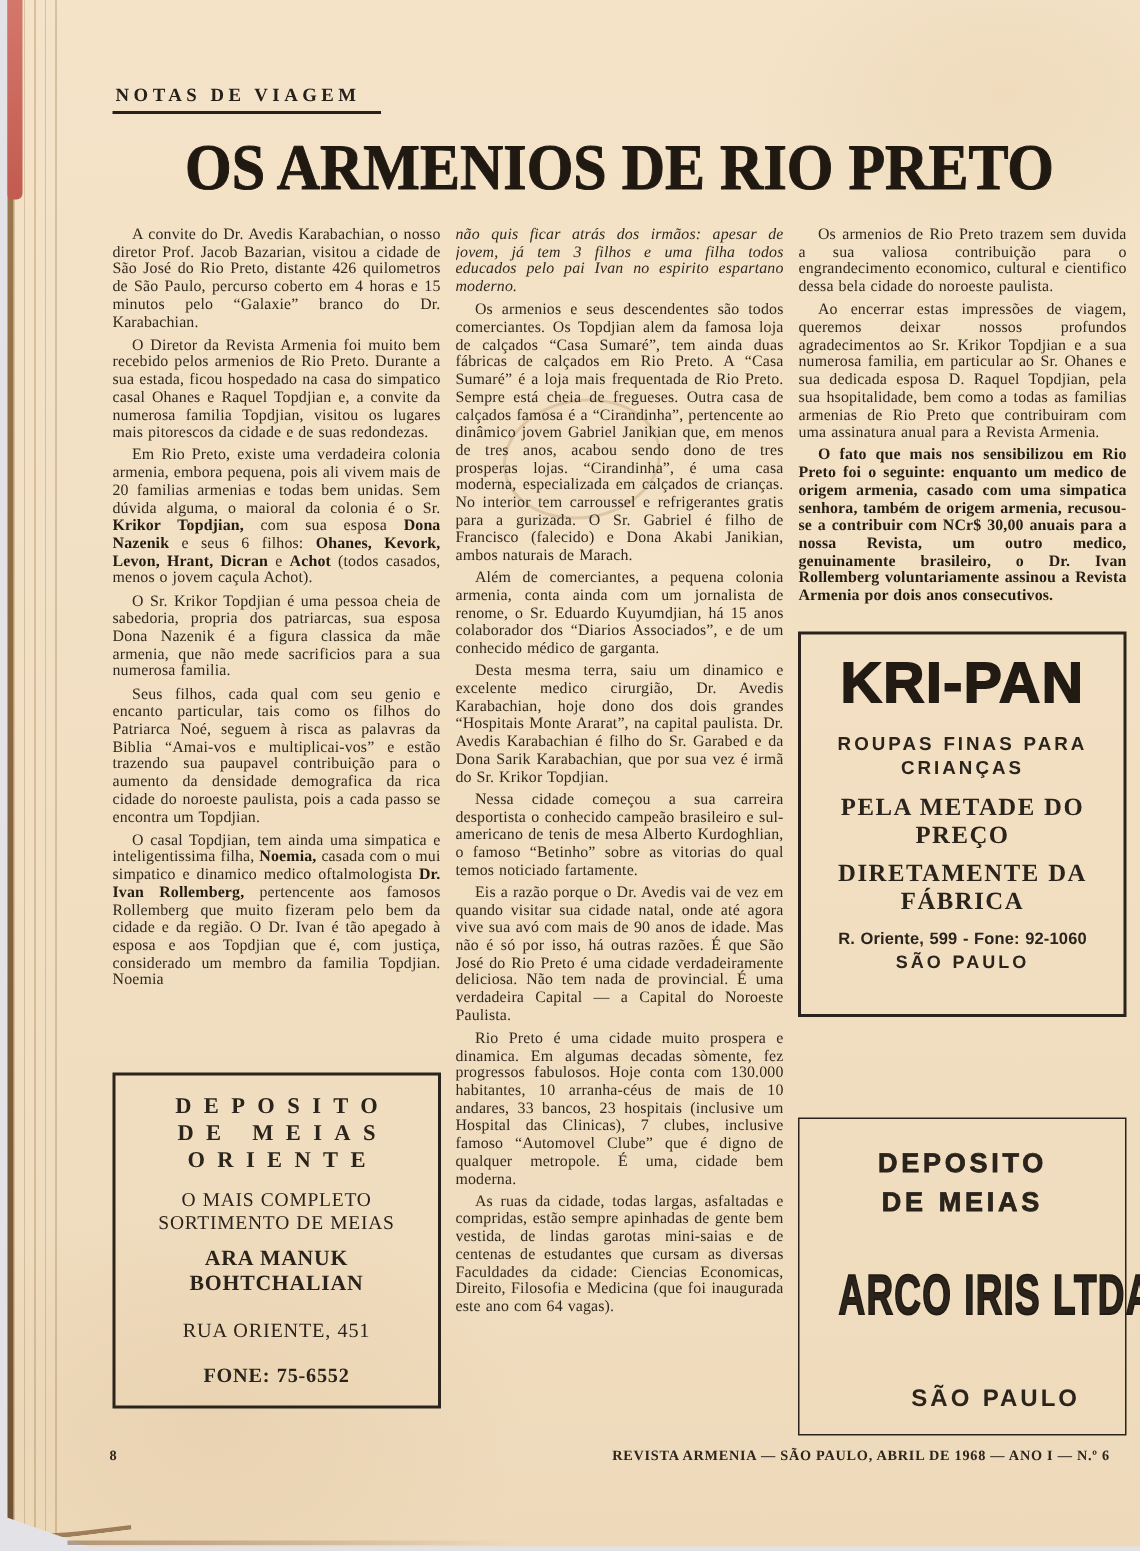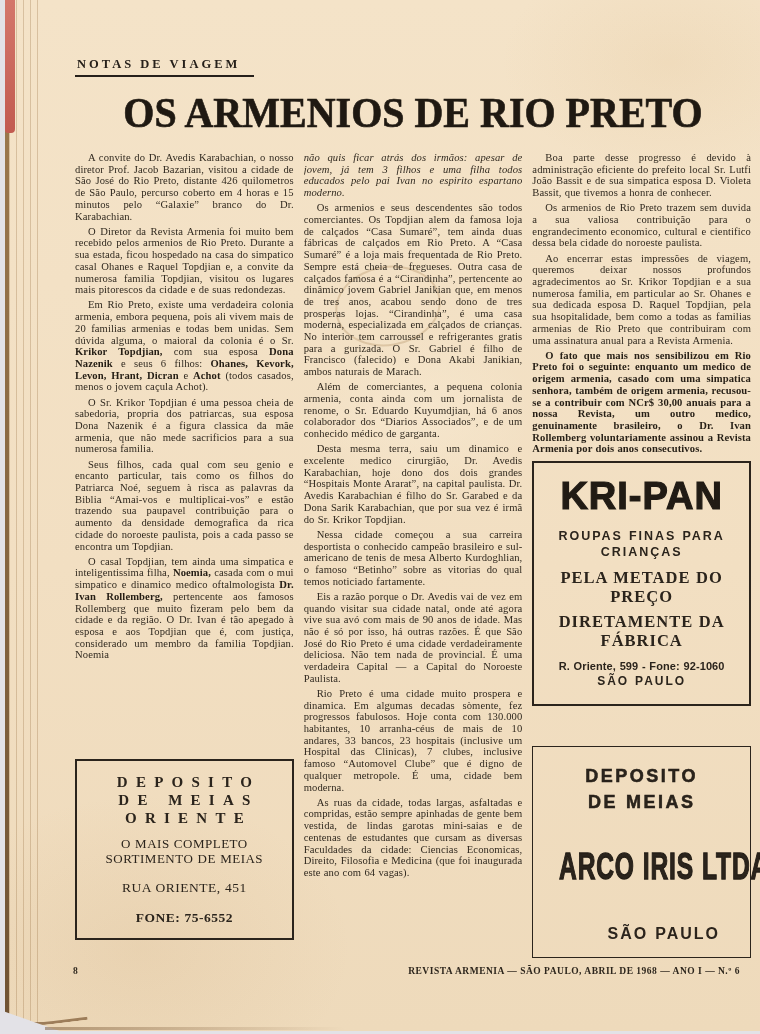--- a/index.html
+++ b/index.html
@@ -54,21 +54,21 @@
 
   
   .ad{flex-shrink:0;border:2px solid #2b241c;box-sizing:border-box;text-align:center;color:#2b241c;}
   .ad-oriente{margin-top:auto;margin-bottom:18px;padding:12px 6px 12px;}
   .ado-l1{font:700 15px "Liberation Serif",serif;letter-spacing:.55em;padding-left:.55em;margin:1px 0;}
   .ado-sub{font:400 13px "Liberation Serif",serif;margin-top:9px;line-height:15px;letter-spacing:.5px;}
   .ado-name{font:700 14.5px "Liberation Serif",serif;margin-top:9px;line-height:17px;letter-spacing:.5px;}
   .ado-addr{font:400 13.5px "Liberation Serif",serif;margin-top:14px;line-height:16px;letter-spacing:.5px;}
   .ado-addr:last-child{font-weight:600;}
 
-  .ad-kripan{margin-top:2px;padding:12px 8px 16px;border-width:2.5px;}
+  .ad-kripan{margin-top:14px;padding:12px 8px 28px;border-width:2.5px;}
   .adk-brand{font:700 38px "Liberation Sans",sans-serif;letter-spacing:1px;
     -webkit-text-stroke:1.2px #211b14;color:#211b14;}
   .adk-l1{font:700 12.5px "Liberation Sans",sans-serif;letter-spacing:2px;margin-top:10px;line-height:16px;}
   .adk-l2{font:700 16.5px "Liberation Serif",serif;letter-spacing:1px;margin-top:8px;line-height:19px;}
   .adk-l3{font:700 16.5px "Liberation Serif",serif;letter-spacing:1px;margin-top:6px;line-height:19px;}
   .adk-addr{font:700 11px "Liberation Sans",sans-serif;margin-top:10px;white-space:nowrap;}
   .adk-city{font:700 12px "Liberation Sans",sans-serif;letter-spacing:2px;margin-top:2px;}
 
   .ad-arco{margin-top:auto;height:212px;border-width:1.5px;padding:16px 8px 14px;
     display:flex;flex-direction:column;}
@@ -108,41 +108,41 @@
             <p><span>Em Rio Preto, existe uma verdadeira colonia armenia, embora pequena, pois ali vivem mais de 20 familias armenias e todas bem unidas. Sem dúvida alguma, o maioral da colonia é o Sr. </span><b>Krikor Topdjian,</b><span> com sua esposa </span><b>Dona Nazenik</b><span> e seus 6 filhos: </span><b>Ohanes, Kevork, Levon, Hrant, Dicran</b><span> e </span><b>Achot</b><span> (todos casados, menos o jovem caçula Achot).</span></p>
             <p><span>O Sr. Krikor Topdjian é uma pessoa cheia de sabedoria, propria dos patriarcas, sua esposa Dona Nazenik é a figura classica da mãe armenia, que não mede sacrificios para a sua numerosa familia.</span></p>
             <p><span>Seus filhos, cada qual com seu genio e encanto particular, tais como os filhos do Patriarca Noé, seguem à risca as palavras da Biblia “Amai-vos e multiplicai-vos” e estão trazendo sua paupavel contribuição para o aumento da densidade demografica da rica cidade do noroeste paulista, pois a cada passo se encontra um Topdjian.</span></p>
             <p><span>O casal Topdjian, tem ainda uma simpatica e inteligentissima filha, </span><b>Noemia,</b><span> casada com o mui simpatico e dinamico medico oftalmologista </span><b>Dr. Ivan Rollemberg,</b><span> pertencente aos famosos Rollemberg que muito fizeram pelo bem da cidade e da região. O Dr. Ivan é tão apegado à esposa e aos Topdjian que é, com justiça, considerado um membro da familia Topdjian. Noemia</span></p>
           </div>
         <div class="ad ad-oriente">
           <div class="ado-l1">DEPOSITO</div>
           <div class="ado-l1">DE MEIAS</div>
           <div class="ado-l1">ORIENTE</div>
           <div class="ado-sub">O MAIS COMPLETO SORTIMENTO DE MEIAS</div>
+          <div class="ado-name">ARA MANUK BOHTCHALIAN</div>
           <div class="ado-addr">RUA ORIENTE, 451</div>
           <div class="ado-addr">FONE: 75-6552</div>
         </div>
       </div>
 
       <div class="col">
         <div class="paras">
             <p class="noindent"><span>não quis ficar atrás dos irmãos: apesar de jovem, já tem 3 filhos e uma filha todos educados pelo pai Ivan no espirito espartano moderno.</span></p>
             <p><span>Os armenios e seus descendentes são todos comerciantes. Os Topdjian alem da famosa loja de calçados “Casa Sumaré”, tem ainda duas fábricas de calçados em Rio Preto. A “Casa Sumaré” é a loja mais frequentada de Rio Preto. Sempre está cheia de fregueses. Outra casa de calçados famosa é a “Cirandinha”, pertencente ao dinâmico jovem Gabriel Janikian que, em menos de tres anos, acabou sendo dono de tres prosperas lojas. “Cirandinha”, é uma casa moderna, especializada em calçados de crianças. No interior tem carroussel e refrigerantes gratis para a gurizada. O Sr. Gabriel é filho de Francisco (falecido) e Dona Akabi Janikian, ambos naturais de Marach.</span></p>
-            <p><span>Além de comerciantes, a pequena colonia armenia, conta ainda com um jornalista de renome, o Sr. Eduardo Kuyumdjian, há 6 anos colaborador dos “Diarios Associados”, e de um conhecido médico de garganta.</span></p>
+            <p><span>Além de comerciantes, a pequena colonia armenia, conta ainda com um jornalista de renome, o Sr. Eduardo Kuyumdjian, há 15 anos colaborador dos “Diarios Associados”, e de um conhecido médico de garganta.</span></p>
             <p><span>Desta mesma terra, saiu um dinamico e excelente medico cirurgião, Dr. Avedis Karabachian, hoje dono dos dois grandes “Hospitais Monte Ararat”, na capital paulista. Dr. Avedis Karabachian é filho do Sr. Garabed e da Dona Sarik Karabachian, que por sua vez é irmã do Sr. Krikor Topdjian.</span></p>
             <p><span>Nessa cidade começou a sua carreira desportista o conhecido campeão brasileiro e sul-americano de tenis de mesa Alberto Kurdoghlian, o famoso “Betinho” sobre as vitorias do qual temos noticiado fartamente.</span></p>
             <p><span>Eis a razão porque o Dr. Avedis vai de vez em quando visitar sua cidade natal, onde até agora vive sua avó com mais de 90 anos de idade. Mas não é só por isso, há outras razões. É que São José do Rio Preto é uma cidade verdadeiramente deliciosa. Não tem nada de provincial. É uma verdadeira Capital — a Capital do Noroeste Paulista.</span></p>
             <p><span>Rio Preto é uma cidade muito prospera e dinamica. Em algumas decadas sòmente, fez progressos fabulosos. Hoje conta com 130.000 habitantes, 10 arranha-céus de mais de 10 andares, 33 bancos, 23 hospitais (inclusive um Hospital das Clinicas), 7 clubes, inclusive famoso “Automovel Clube” que é digno de qualquer metropole. É uma, cidade bem moderna.</span></p>
             <p><span>As ruas da cidade, todas largas, asfaltadas e compridas, estão sempre apinhadas de gente bem vestida, de lindas garotas mini-saias e de centenas de estudantes que cursam as diversas Faculdades da cidade: Ciencias Economicas, Direito, Filosofia e Medicina (que foi inaugurada este ano com 64 vagas).</span></p>
           </div>
       </div>
 
       <div class="col">
         <div class="paras">
-            <p><span>Boa parte desse progresso é devido à administração eficiente do prefeito local Sr. Lutfi João Bassit e de sua simpatica esposa D. Violeta Bassit, que tivemos a honra de conhecer.</span></p>
             <p><span>Os armenios de Rio Preto trazem sem duvida a sua valiosa contribuição para o engrandecimento economico, cultural e cientifico dessa bela cidade do noroeste paulista.</span></p>
             <p><span>Ao encerrar estas impressões de viagem, queremos deixar nossos profundos agradecimentos ao Sr. Krikor Topdjian e a sua numerosa familia, em particular ao Sr. Ohanes e sua dedicada esposa D. Raquel Topdjian, pela sua hsopitalidade, bem como a todas as familias armenias de Rio Preto que contribuiram com uma assinatura anual para a Revista Armenia.</span></p>
             <p class="boldpara"><span>O fato que mais nos sensibilizou em Rio Preto foi o seguinte: enquanto um medico de origem armenia, casado com uma simpatica senhora, também de origem armenia, recusou-se a contribuir com NCr$ 30,00 anuais para a nossa Revista, um outro medico, genuinamente brasileiro, o Dr. Ivan Rollemberg voluntariamente assinou a Revista Armenia por dois anos consecutivos.</span></p>
           </div>
         <div class="ad ad-kripan">
           <div class="adk-brand">KRI-PAN</div>
           <div class="adk-l1">ROUPAS FINAS PARA CRIANÇAS</div>
           <div class="adk-l2">PELA METADE DO PREÇO</div>
           <div class="adk-l3">DIRETAMENTE DA FÁBRICA</div>
           <div class="adk-addr">R. Oriente, 599 - Fone: 92-1060</div>

